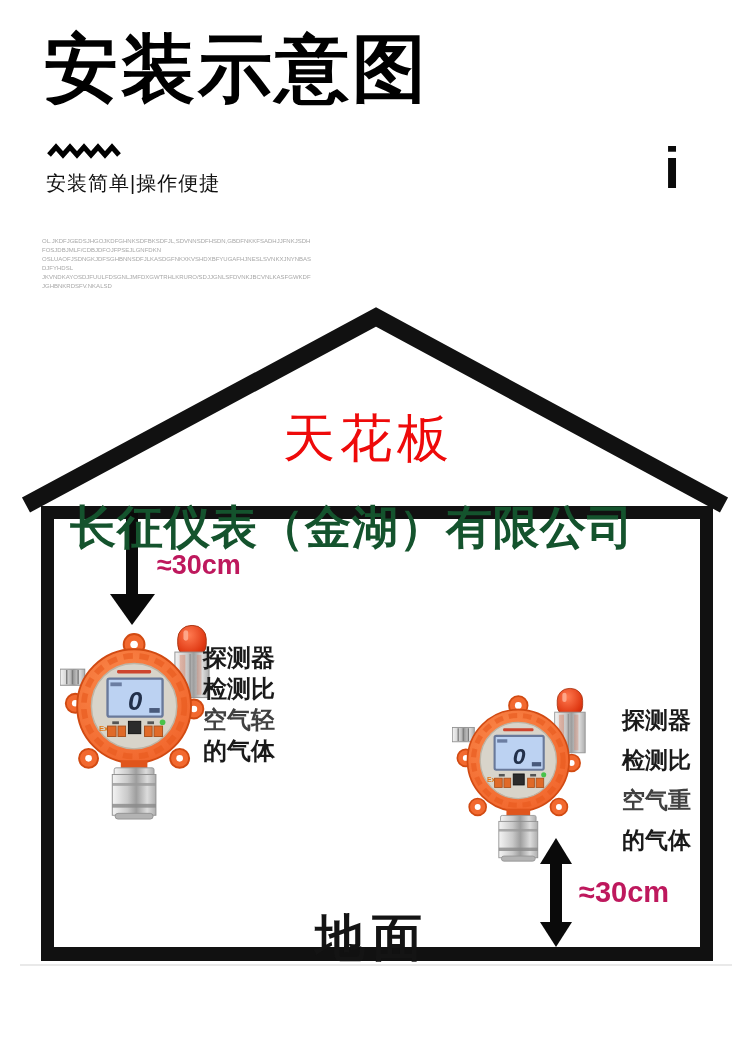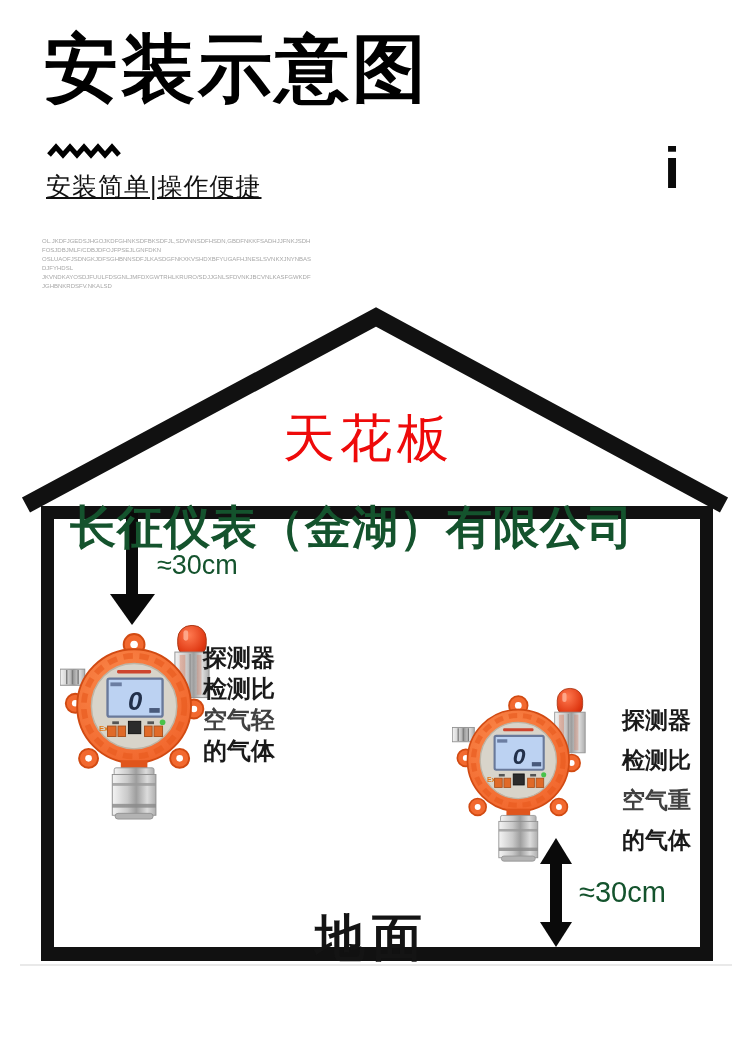--- a/index.html
+++ b/index.html
@@ -10,22 +10,22 @@
     font-family:"Liberation Sans","DejaVu Sans",sans-serif;
     border-radius:15px;
   }
   .abs { position:absolute; }
 
   .page-title {
     left:44px; top:28px; font-size:74px; font-weight:900; color:#000;
     letter-spacing:3px; line-height:1.1; white-space:nowrap;
   }
   .subtitle {
-    left:46px; top:170px; font-size:25px; font-weight:500; color:#111;
-    letter-spacing:1px; white-space:nowrap;text-decoration:underline;
+    left:46px; top:170px; font-size:20px; font-weight:500; color:#111;
+    letter-spacing:1px; white-space:nowrap;
   }
   .corner-mark {
     left:664px; top:134px; font-size:58px; font-weight:800; color:#0a0a0a;
   }
   .fine-print {
     left:42px; top:237px; width:270px; font-size:6px; line-height:9px;
     color:#a8a8a8; letter-spacing:0; word-break:break-all;
   }
 
   .ceiling-label {
@@ -34,21 +34,21 @@
   }
   .watermark {
     left:70px; top:497px; font-size:46px; font-weight:800; color:#14532d;
     letter-spacing:1px; white-space:nowrap;
   }
   .floor-label {
     left:315px; top:882px; font-size:50px; font-weight:900; color:#141414;
     letter-spacing:7px; white-space:nowrap;margin-top:23px;
   }
   .dist-label {
-    font-size:27px; font-weight:400; color:#14532d; white-space:nowrap;
+    font-size:27px; font-weight:700; color:#be185d; white-space:nowrap;
   }
   .dist-left  { left:157px; top:550px; }
   .dist-right { left:579px; top:876px; font-size:29px; }
 
   .caption { font-weight:700; color:#1a1a1a; white-space:nowrap; }
   .caption-left  { left:203px; top:642px; font-size:24px; line-height:31px; }
   .caption-right { left:622px; top:700px; font-size:23px; line-height:40px; }
   .caption .hl { color:#404040; }
 
   svg { display:block; }

